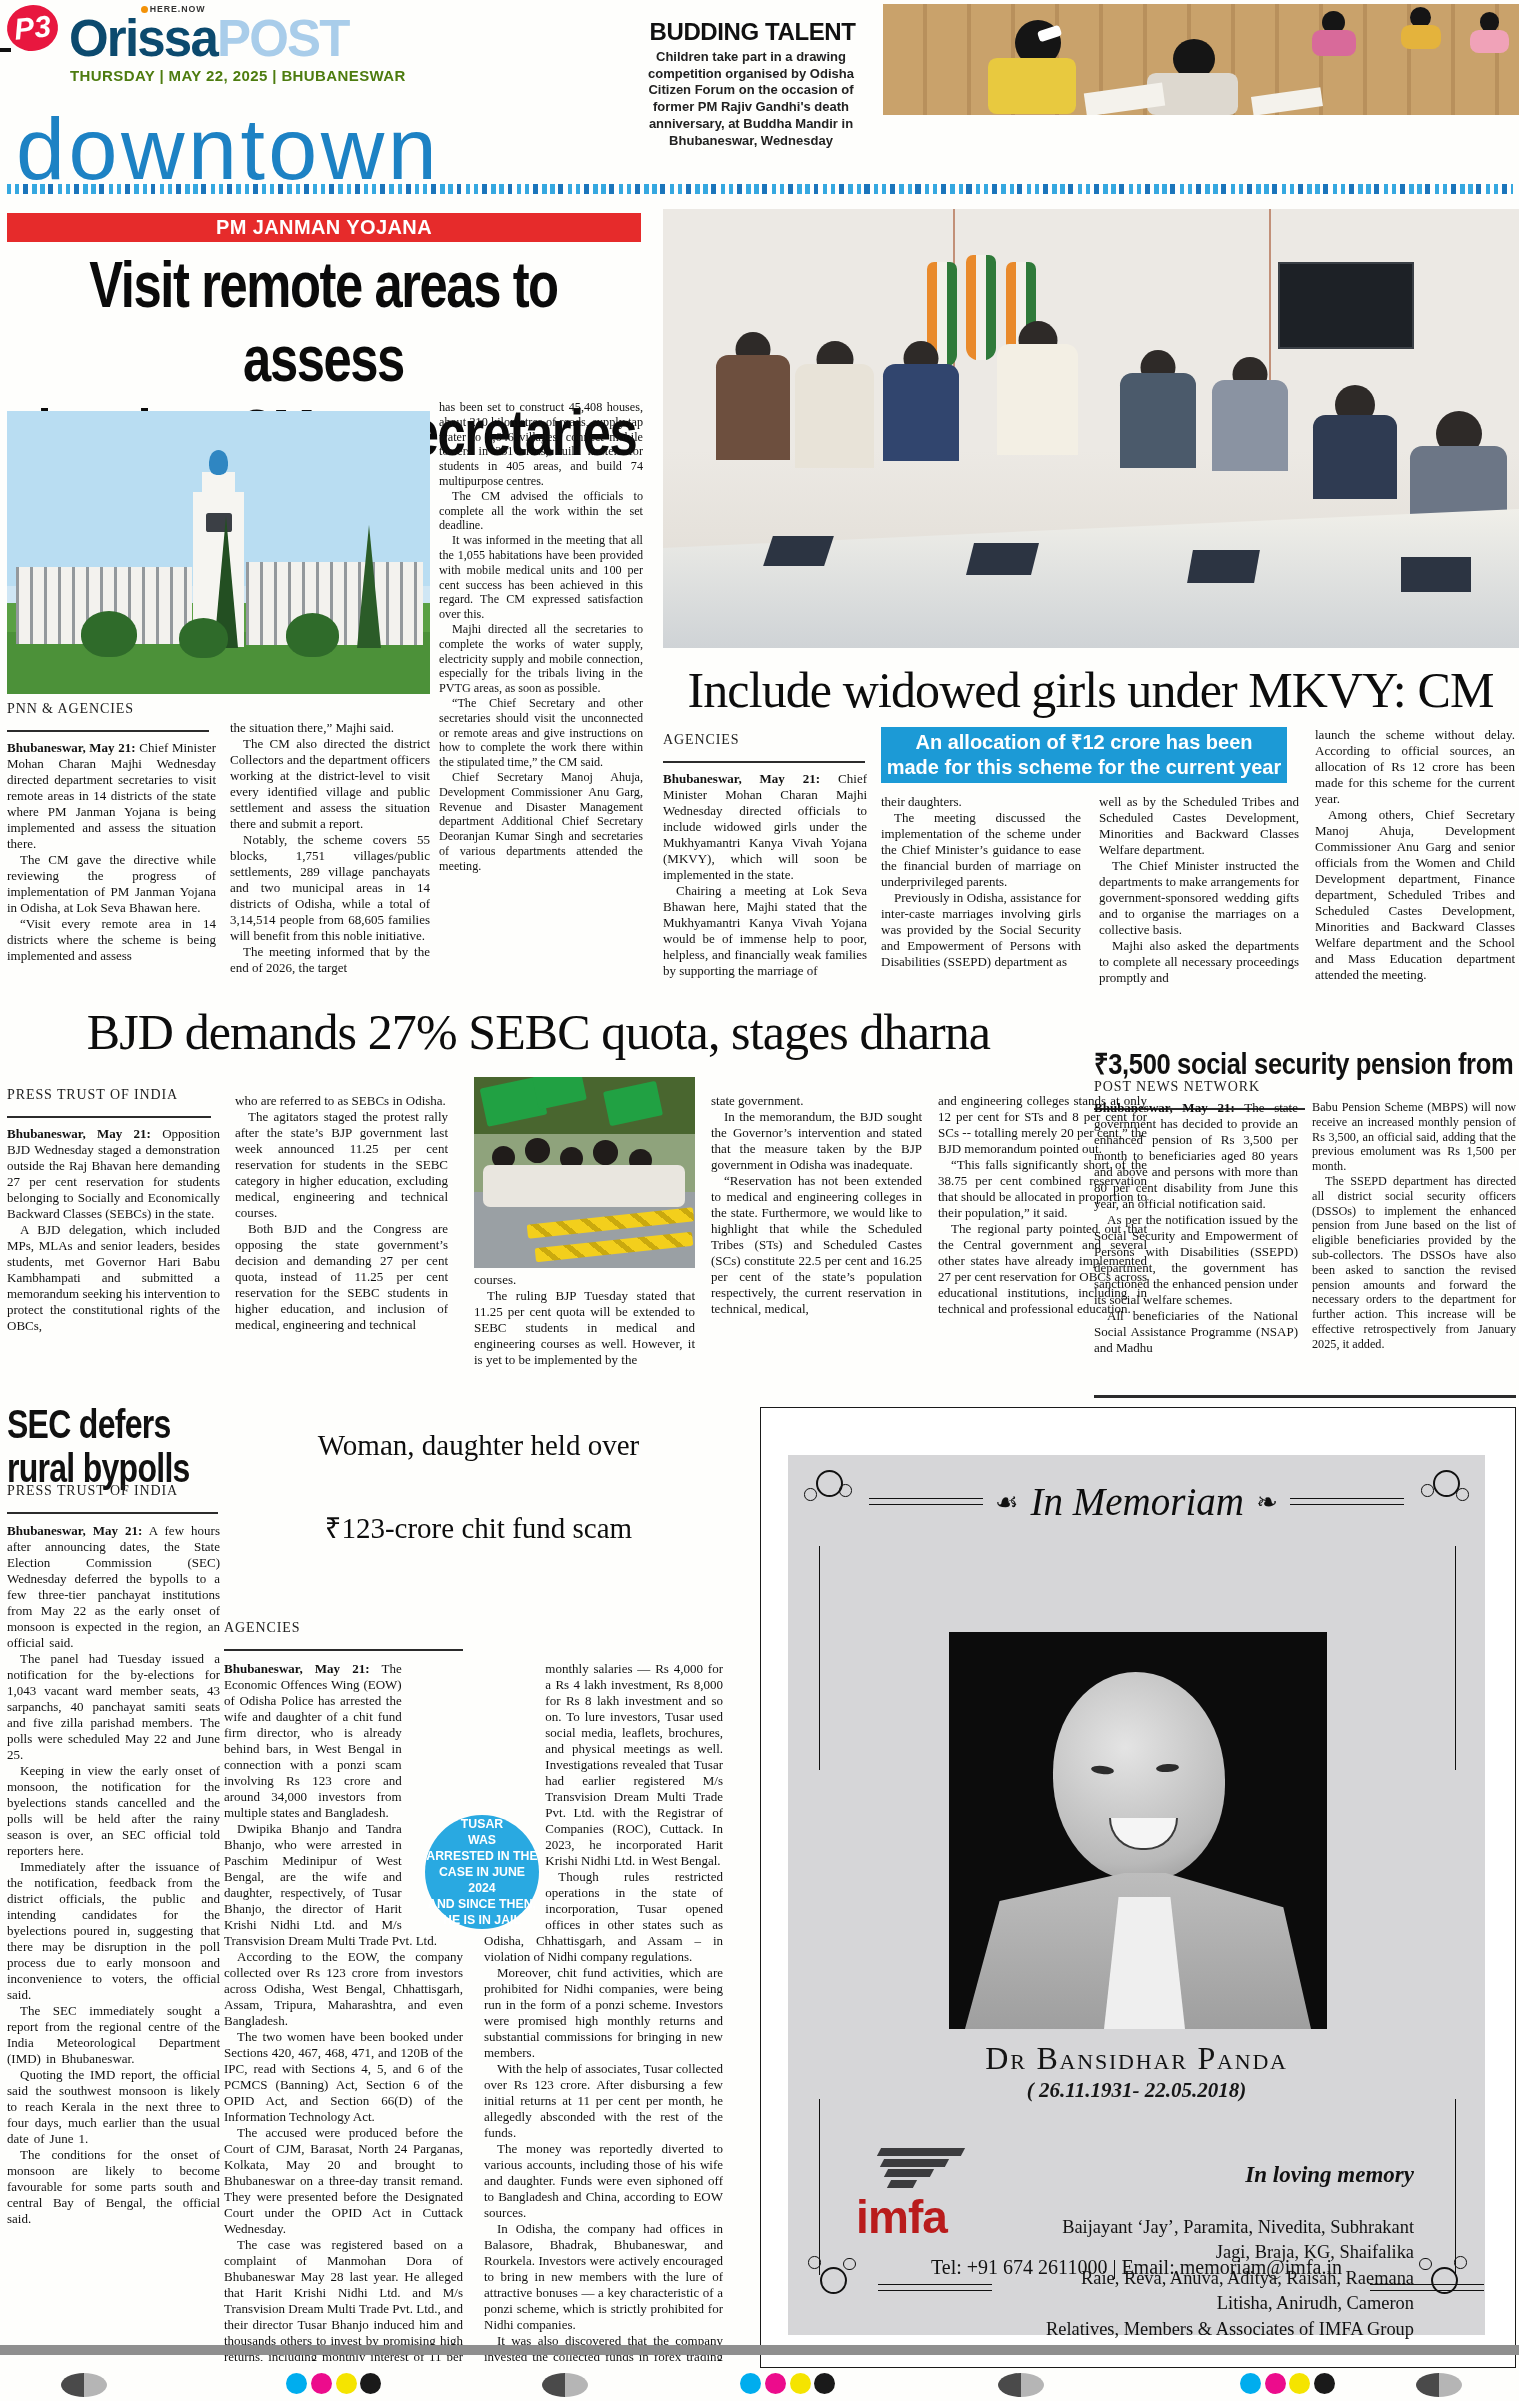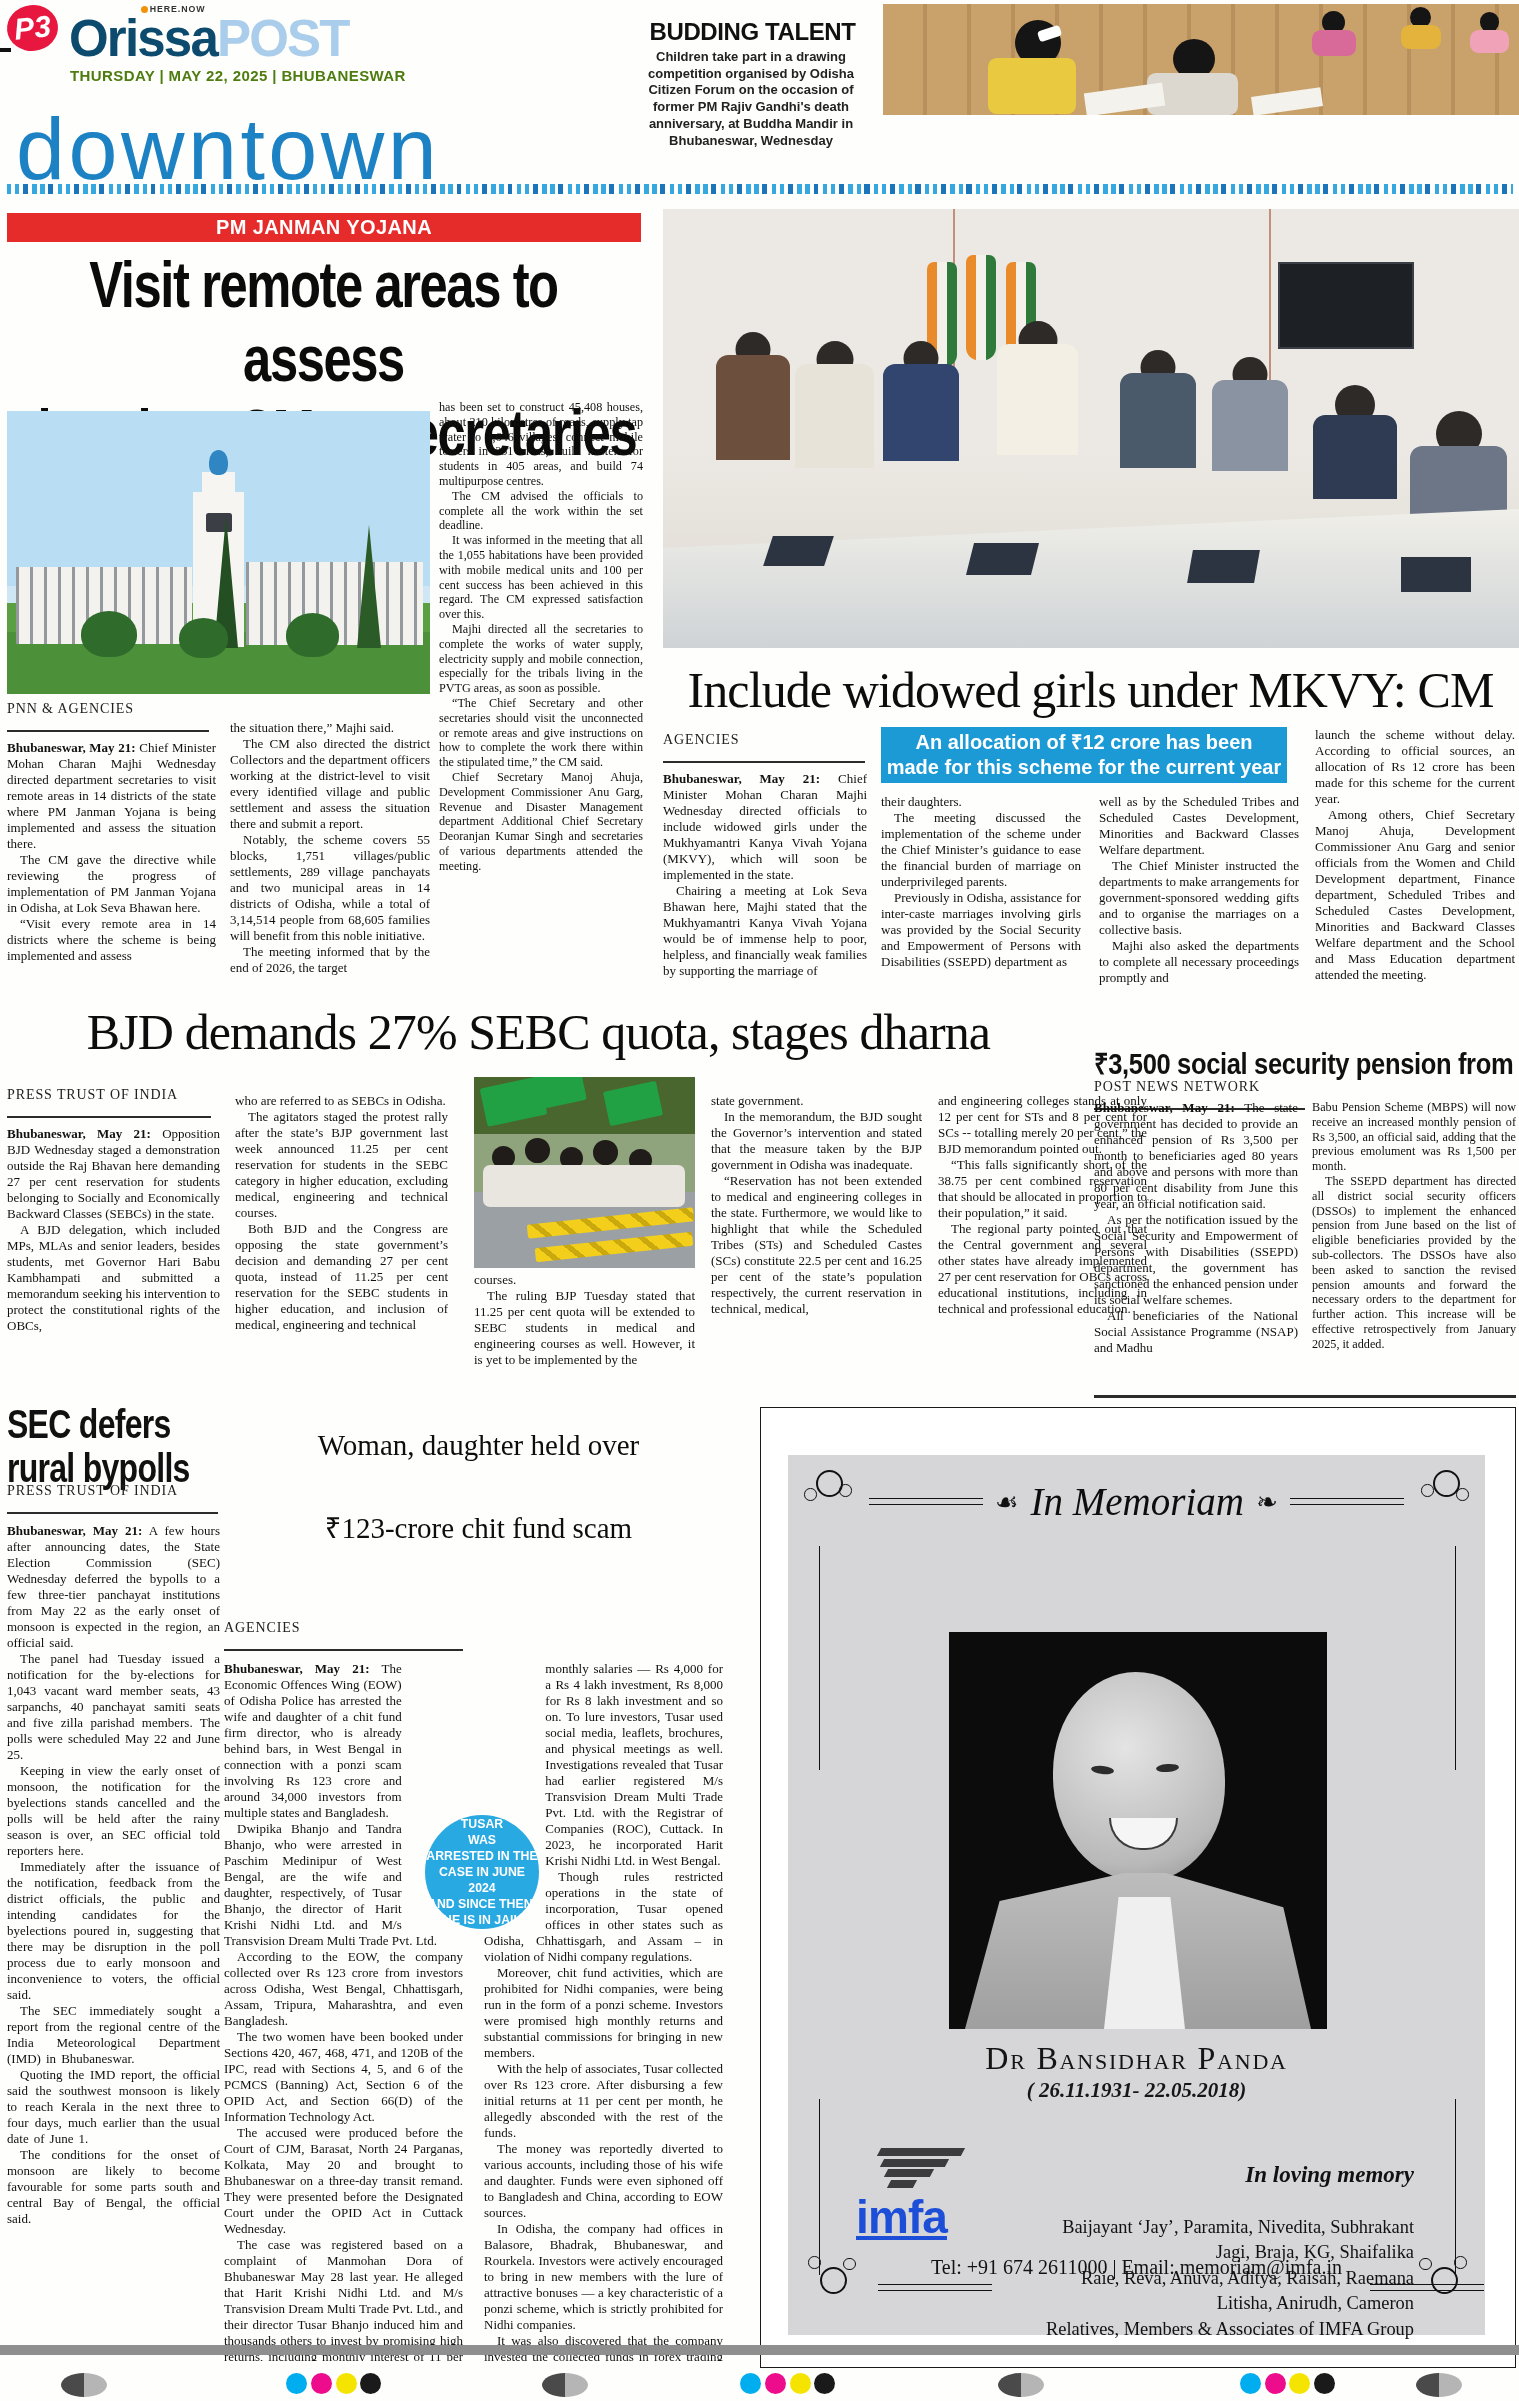--- a/index.html
+++ b/index.html
@@ -121,21 +121,21 @@
   .vr{position:absolute;width:1.3px;background:#111;}
   .mem-name{left:788px;top:2040px;width:697px;text-align:center;
             font:400 32px "Liberation Serif",serif;font-variant:small-caps;letter-spacing:1.8px;color:#141414;}
   .mem-dates{left:788px;top:2078px;width:697px;text-align:center;
              font:italic 700 21px "Liberation Serif",serif;color:#161616;}
   .mem-loving{font:italic 700 23px "Liberation Serif",serif;}
   .mem-names{left:834px;top:2136px;width:580px;text-align:right;
              font:400 18.4px/25.5px "Liberation Serif",serif;color:#111;white-space:pre-line;}
   .imfa{left:856px;top:2148px;width:149px;height:97px;}
   .imfa .bar{position:absolute;height:8px;background:#3c3c3e;transform:skewX(-28deg);}
-  .imfa .word{position:absolute;left:0;top:42px;font:800 46px "Liberation Sans",sans-serif;color:#1d4ed8;letter-spacing:-0.9px;text-decoration:underline;}
+  .imfa .word{position:absolute;left:0;top:42px;font:800 46px "Liberation Sans",sans-serif;color:#b91c1c;letter-spacing:-0.9px;}
   .mem-tel{left:788px;top:2256px;width:697px;text-align:center;font:400 20px "Liberation Serif",serif;}
 
   
   .graybar{left:0;top:2345px;width:1520px;height:9.7px;background:#8f8f8f;}
   .regdot{position:absolute;width:21px;height:21px;border-radius:50%;top:2373px;}
   .regell{position:absolute;width:46px;height:24px;border-radius:50%;top:2373px;
           background:linear-gradient(90deg,#4a4a4a 0 50%,#b5b5b5 50%);}
 </style>
 </head>
 <body>

